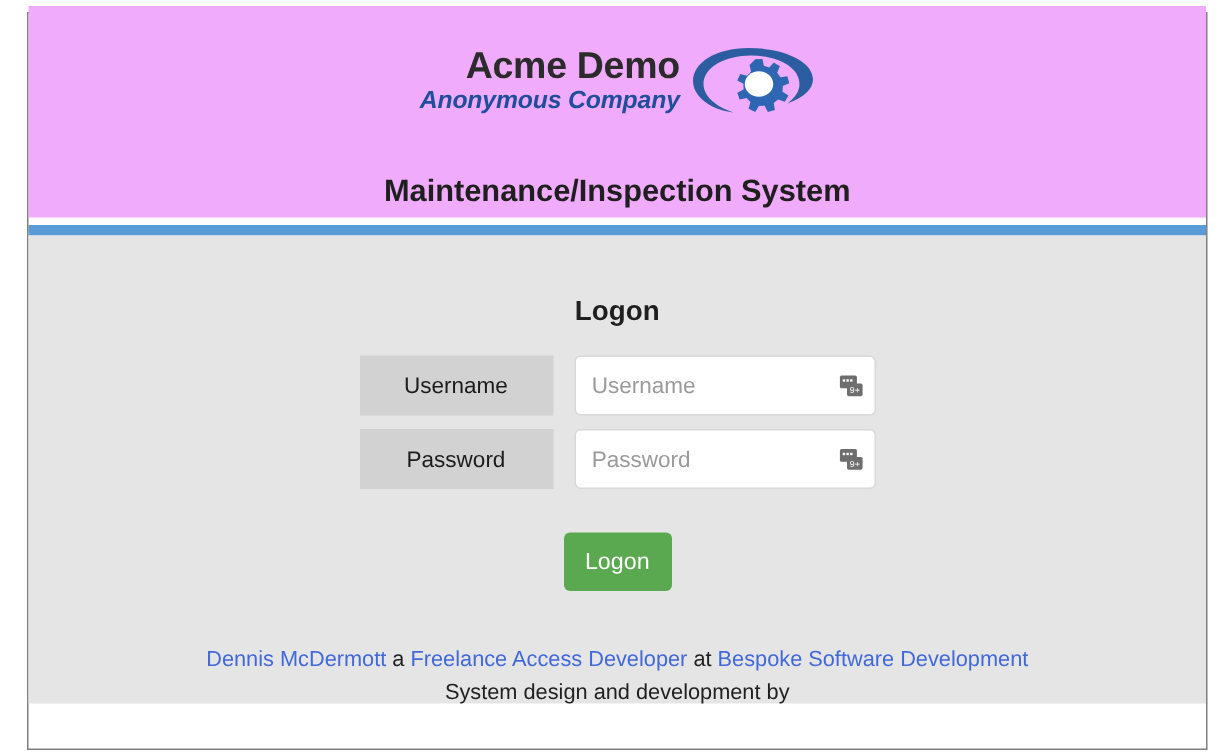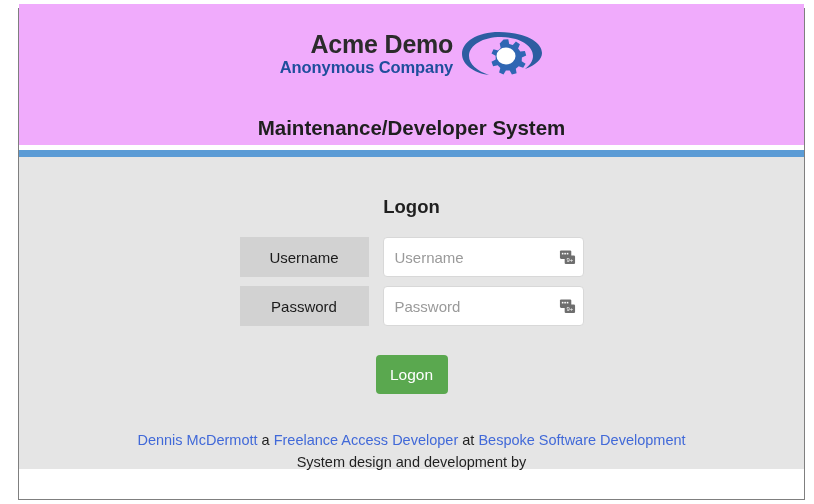--- a/index.html
+++ b/index.html
@@ -61,20 +61,21 @@
     letter-spacing: -0.2px;
     display: block;
   }
   .brand-line2 {
     font-size: 16.5px;
     font-weight: bold;
     color: #1f4e9c;
     letter-spacing: -0.1px;
     display: block;
     margin-top: 1px;
+    font-style: italic;
   }
   .brand-logo {
     width: 84px;
     height: 52px;
     flex: 0 0 auto;
   }
   .app-title {
     position: absolute;
     left: 0;
     right: 0;
@@ -238,21 +239,21 @@
         <path d="M40 4 C18 4 3 14 3 26 C3 36 14 45 30 47 C18 43 10 36 10 28 C10 17 24 9 42 9 C60 9 74 17 74 28 C74 33 71 37 66 41 C77 37 83 31 83 25 C83 13 64 4 40 4 Z" fill="#2d5da1"></path>
 
         <g fill="#2f66b3">
           <path d="M44.5 11.5 l4.8 -0.2 l0.9 4.6 l3.6 1.1 l3.1 -3.4 l4.0 2.6 l-1.8 4.3 l2.2 3.0 l4.6 -0.6 l1.3 4.6 l-4.3 1.9 l-0.2 3.8 l3.9 2.5 l-2.4 4.1 l-4.5 -1.5 l-2.9 2.4 l0.8 4.6 l-4.7 1.3 l-2.2 -4.1 l-3.8 0.1 l-2.4 4.0 l-4.4 -2.1 l1.2 -4.5 l-2.6 -2.7 l-4.6 1.0 l-1.6 -4.5 l4.2 -2.2 l-0.1 -3.8 l-4.1 -2.2 l2.0 -4.3 l4.5 1.2 l2.7 -2.6 l-1.0 -4.5 Z"></path>
         </g>
 
         <ellipse cx="47" cy="28" rx="9.5" ry="8.5" fill="#ffffff"></ellipse>
       </svg>
     </div>
 
-    <div class="app-title">Maintenance/Developer System</div>
+    <div class="app-title">Maintenance/Inspection System</div>
   </div>
 
   <div class="blue-rule"></div>
 
   <div class="body-area">
 
     <div class="logon-heading">Logon</div>
 
     <div class="form">
 

